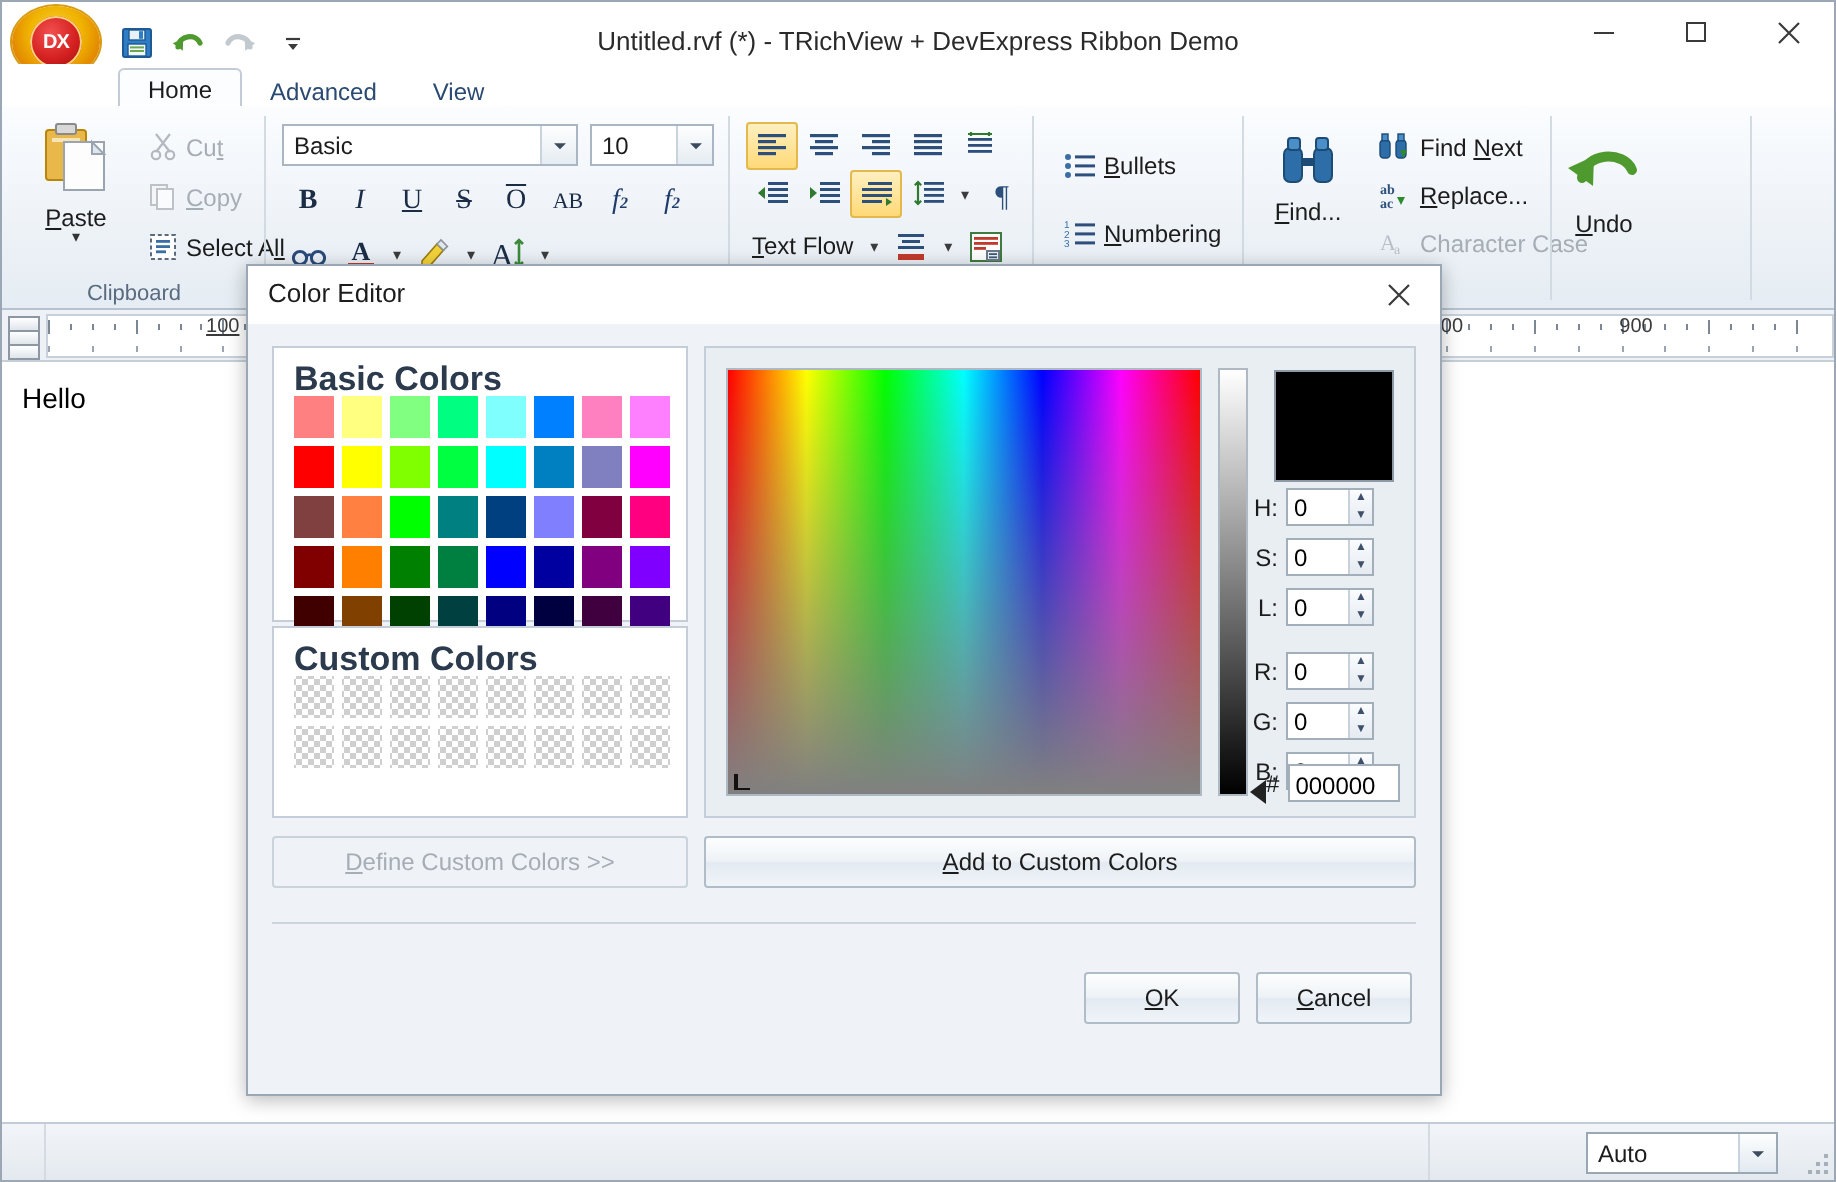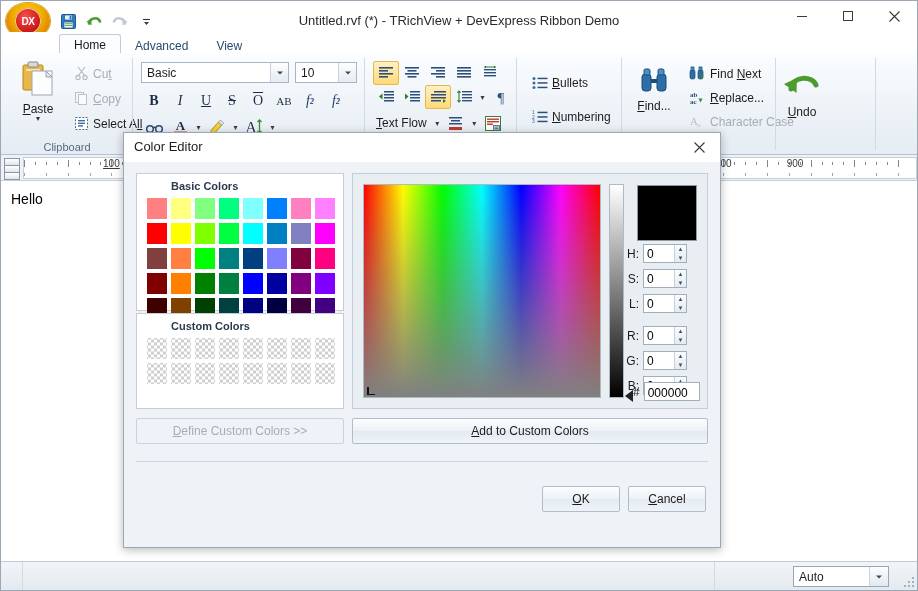--- a/index.html
+++ b/index.html
@@ -93,21 +93,21 @@
 
   
   .dlg{position:absolute;left:122px;top:131px;width:598px;height:416px;background:#eff3f7;
        border:1px solid #9aa7b4;box-shadow:0 2px 9px rgba(0,0,0,.28);box-sizing:border-box;}
   .dlg-title{position:absolute;left:0;top:0;width:596px;height:29px;background:#fff;}
   .dlg-title span{position:absolute;left:10px;top:6px;font-size:13px;color:#1c1c1c;}
   .dlg-close{position:absolute;right:4px;top:2px;width:34px;height:24px;display:flex;align-items:center;justify-content:center;color:#444;}
   .dlg-body{position:absolute;left:0;top:29px;width:596px;height:386px;}
 
   .panel{position:absolute;background:#fff;border:1px solid #c5ced8;box-sizing:border-box;}
-  .panel-hd{font-weight:bold;font-size:11px;color:#2b3a4d;padding:6px 0 4px 10px;margin-left:24px;}
+  .panel-hd{font-weight:bold;font-size:17px;color:#2b3a4d;padding:6px 0 4px 10px;}
   .swatch-grid{position:absolute;display:grid;grid-template-columns:repeat(8,1fr);gap:4px;}
   .sw{width:100%;height:21px;box-sizing:border-box;}
   .sw.sel{outline:2px solid #f0b429;outline-offset:-1px;box-shadow:0 0 0 1px #fff inset;}
   .sw.empty{background:
       repeating-conic-gradient(#cfcfcf 0% 25%, #ffffff 0% 50%) 50%/6px 6px;}
   .sw.none{background:#fff;}
 
   .hsbox{position:absolute;border:1px solid #aeb9c4;box-sizing:border-box;
      background:
        linear-gradient(to bottom, rgba(128,128,128,0) 0%, rgba(128,128,128,1) 100%),
@@ -716,21 +716,21 @@
           <div class="tick maj" style="left: 830.3px;"></div>
           <div class="tick2" style="left: 830.3px;"></div>
           <div class="tick" style="left: 841.225px;"></div>
           <div class="tick" style="left: 852.15px;"></div>
           <div class="tick2" style="left: 852.15px;"></div>
           <div class="tick" style="left: 863.075px;"></div>
           <div class="tick maj" style="left: 874px;"></div>
           <div class="tick2" style="left: 874px;"></div>
           <div class="rnum" style="left: 87.4px; text-decoration: underline;">100</div>
           <div class="rnum" style="left: 699.2px;">800</div>
-          <div class="rnum" style="left: 771px;">900</div>
+          <div class="rnum" style="left: 794px;">900</div>
         </div>
     </div>
     <div class="indent-marks">
       <div class="imark" style="top:1px;"></div>
       <div class="imark" style="top:8px;"></div>
       <div class="imark" style="top:15px;"></div>
     </div>
   </div>
 
   <div class="doc-area">

